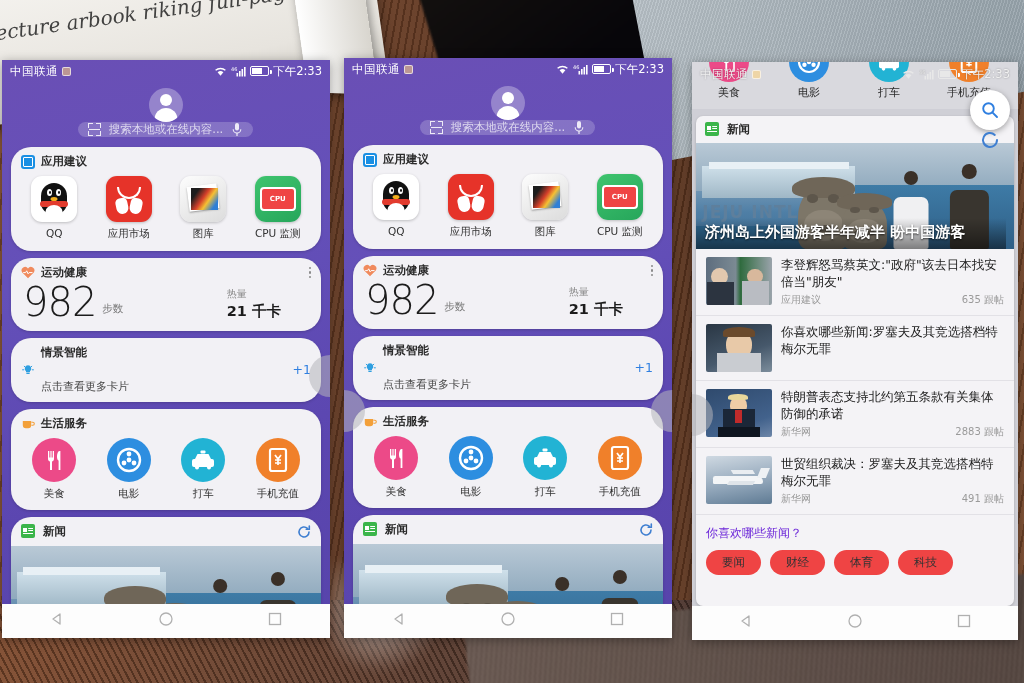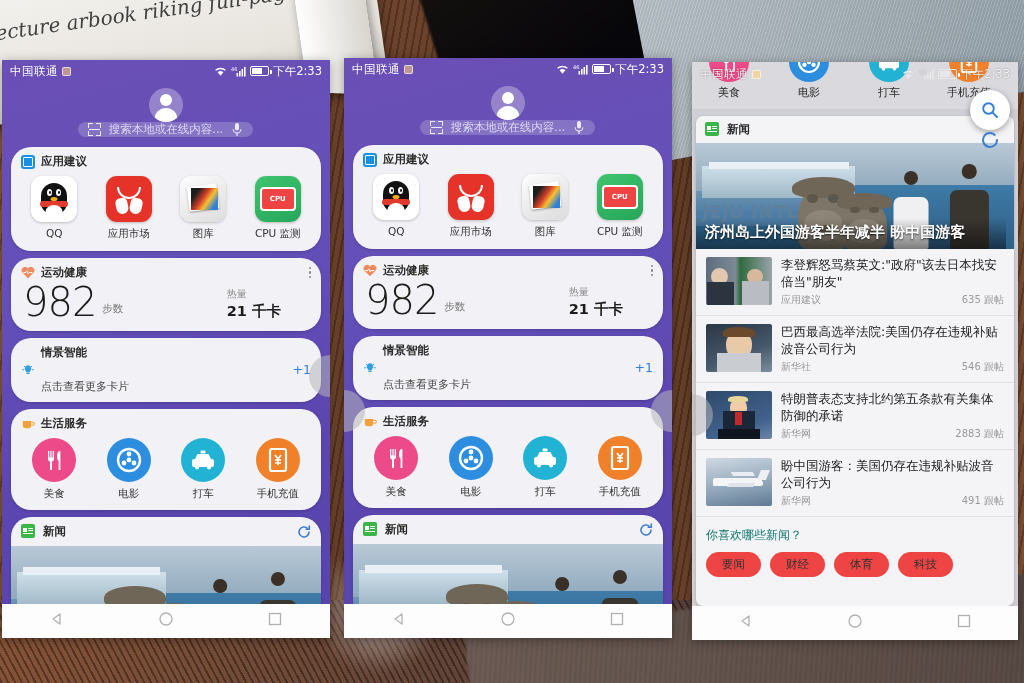--- a/index.html
+++ b/index.html
@@ -261,21 +261,21 @@
   
   .nrow { display:flex; gap:9px; padding:8px 10px; border-bottom:1px solid #e2e1e6; }
   .nthumb { width:66px; height:48px; flex:none; border-radius:2px; overflow:hidden; position:relative;
             background:#9aa4ae; }
   .nbody { flex:1; min-width:0; }
   .ntitle { font-size:12.5px; color:#1b1b1b; line-height:1.32; font-weight:500; }
   .nmeta { display:flex; align-items:center; margin-top:3px; }
   .nsrc { font-size:10px; color:#9a9a9a; }
   .ncmt { margin-left:auto; font-size:10px; color:#9a9a9a; }
 
-  .prefq { padding:10px 26px 6px 10px; font-size:12px; color:#0f766e; }
+  .prefq { padding:10px 26px 6px 10px; font-size:12px; color:#6d28d9; }
   .chips { display:flex; gap:9px; padding:2px 10px 12px 10px; }
   .chip { background:#ef4444; border-radius:13px; padding:5px 16px; font-size:11.5px; color:#333; }
 
   
   .fab {
     position:absolute; right:8px; top:28px; width:40px; height:40px; border-radius:50%;
     background:#fff; box-shadow:0 2px 6px rgba(0,0,0,.35); z-index:30;
     display:flex; align-items:center; justify-content:center;
   }
   .fab-spin { position:absolute; right:18px; top:68px; width:20px; height:20px; z-index:30; }
@@ -995,25 +995,21 @@
         </div>
       </div>
 
       <div class="nrow">
         <div class="nthumb" style="background:linear-gradient(160deg,#2a3744,#46586b 60%,#7c8d9c);">
           <div style="position:absolute;left:30%;top:12%;width:40%;padding-bottom:46%;border-radius:48%;background:#e8c9a8;"></div>
           <div style="position:absolute;left:26%;top:6%;width:48%;height:22%;border-radius:50% 50% 10% 10%;background:#6b4a2c;"></div>
           <div style="position:absolute;left:16%;top:60%;width:68%;height:40%;background:#c9ccd1;"></div>
         </div>
         <div class="nbody">
-          <div class="ntitle">巴西最高选举法院:美国仍存在违规补贴波音公司行为</div>
-          <div class="nmeta">
-            <span class="nsrc">新华社</span>
-            <span class="ncmt">546 跟帖</span>
-          </div>
+          <div class="ntitle">你喜欢哪些新闻:罗塞夫及其竞选搭档特梅尔无罪</div>
         </div>
       </div>
 
       <div class="nrow">
         <div class="nthumb" style="background:linear-gradient(160deg,#2f4a6d,#42628c 70%,#6d86a8);">
           <div style="position:absolute;left:36%;top:14%;width:26%;padding-bottom:30%;border-radius:48%;background:#f0cda6;"></div>
           <div style="position:absolute;left:34%;top:10%;width:30%;height:12%;border-radius:50% 50% 20% 20%;background:#e8d79a;"></div>
           <div style="position:absolute;left:26%;top:42%;width:48%;height:38%;background:#1b2738;"></div>
           <div style="position:absolute;left:44%;top:44%;width:10%;height:26%;background:#c02b2b;"></div>
           <div style="position:absolute;left:18%;bottom:0;width:64%;height:20%;background:#0f1620;"></div>
@@ -1028,21 +1024,21 @@
       </div>
 
       <div class="nrow">
         <div class="nthumb" style="background:linear-gradient(170deg,#cfd9e2,#8fa4b8 60%,#5f7b94);">
           <div style="position:absolute;left:10%;top:42%;width:76%;height:16%;border-radius:10px 26px 10px 6px;background:#f3f5f7;"></div>
           <div style="position:absolute;left:34%;top:52%;width:40%;height:9%;background:#dfe4e9;transform:skewX(-30deg);"></div>
           <div style="position:absolute;left:40%;top:30%;width:34%;height:9%;background:#e9edf1;transform:skewX(30deg);"></div>
           <div style="position:absolute;right:6%;top:26%;width:14%;height:20%;background:#eef1f4;transform:skewX(-22deg);"></div>
         </div>
         <div class="nbody">
-          <div class="ntitle">盼中国游客：美国仍存在违规补贴波音公司行为</div>
+          <div class="ntitle">世贸组织裁决：罗塞夫及其竞选搭档特梅尔无罪</div>
           <div class="nmeta">
             <span class="nsrc">新华网</span>
             <span class="ncmt">491 跟帖</span>
           </div>
         </div>
       </div>
 
       <div class="prefq">你喜欢哪些新闻？</div>
       <div class="chips">
         <span class="chip">要闻</span>

